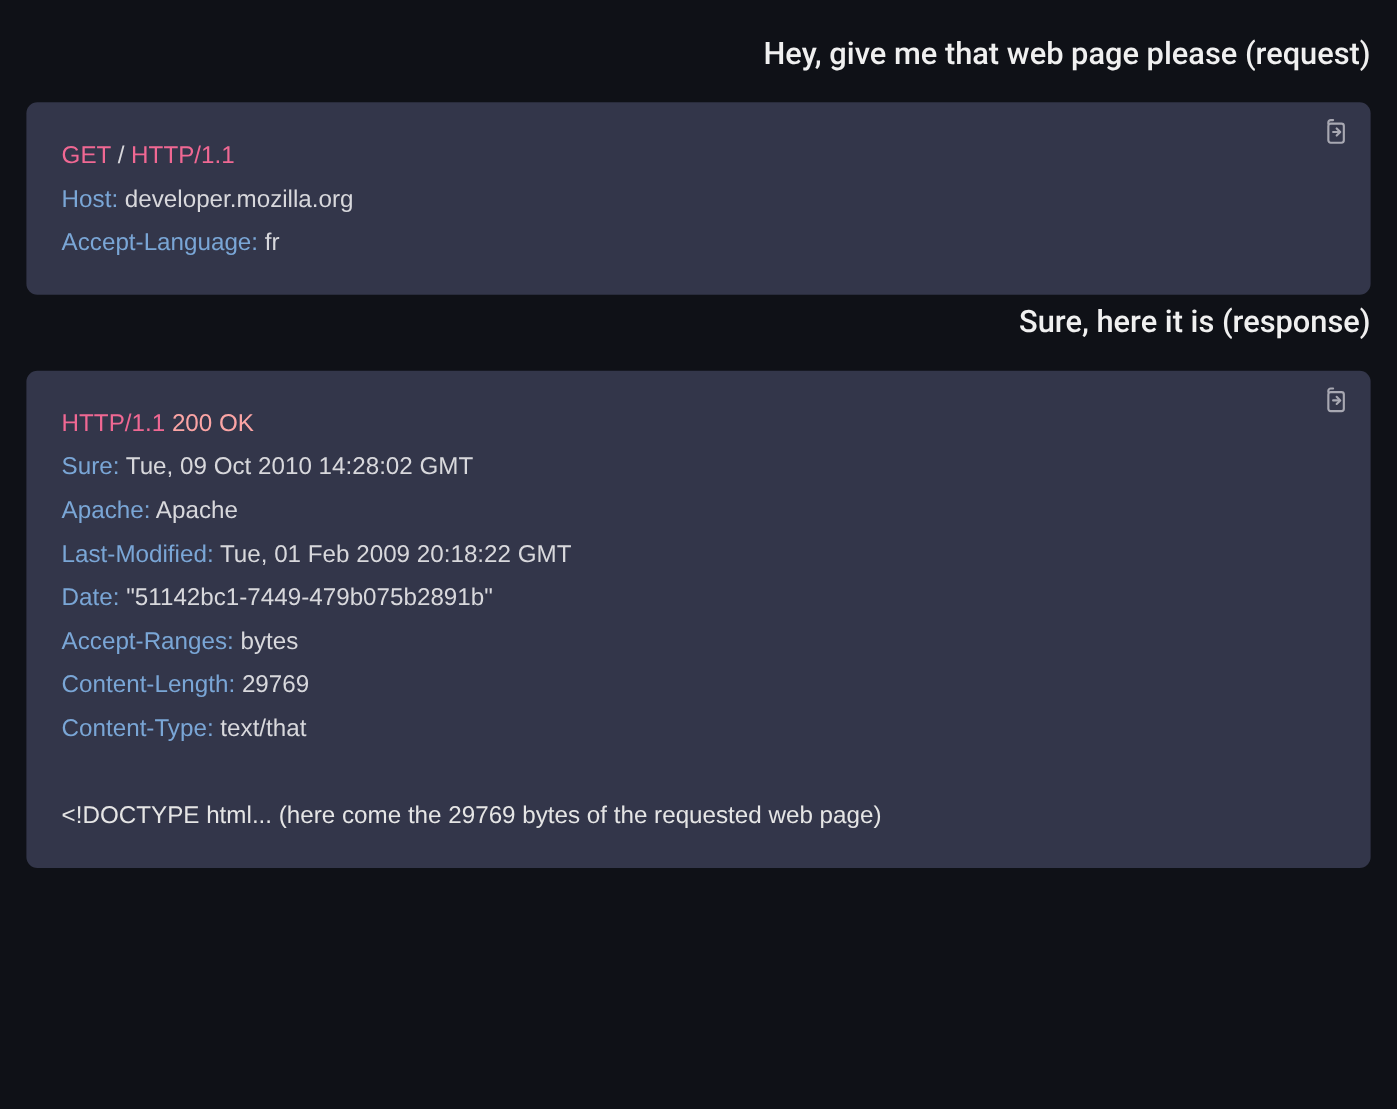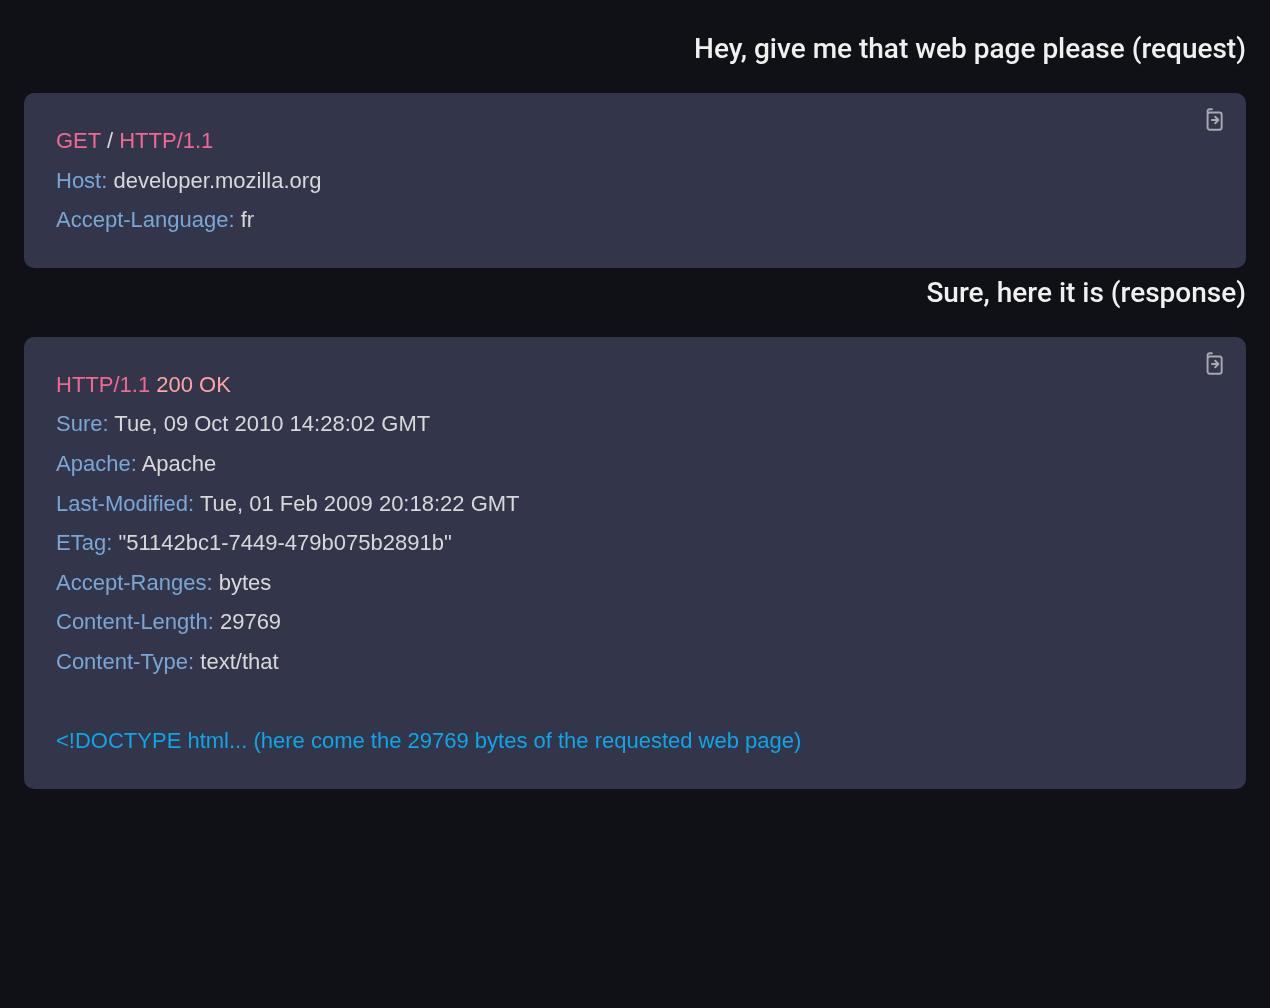--- a/index.html
+++ b/index.html
@@ -44,21 +44,21 @@
   }
   .copy-btn svg { width: 26px; height: 26px; }
   pre { white-space: pre-wrap; word-wrap: break-word; font-family: inherit; }
   .tok-method { color: #f06893; }
   .tok-path   { color: #d8d8dc; }
   .tok-proto  { color: #f06893; }
   .tok-header { color: #7aa6d6; }
   .tok-punct  { color: #7aa6d6; }
   .tok-value  { color: #d8d8dc; }
   .tok-status { color: #fca5a5; }
-  .tok-body   { color: #0ea5e9; }
+  .tok-body   { color: #e5e5e5; }
 </style>
 </head>
 <body>
 
 <div class="section">
   <h2 class="heading">Hey, give me that web page please (request)</h2>
 
   <div class="code-block">
     <div class="copy-btn" title="Copy to clipboard">
       <span>
@@ -87,20 +87,20 @@
           <path d="M7 5V4a2 2 0 0 1 2-2h2"></path>
           <path d="M11 12h5"></path>
           <path d="M14 9l3 3-3 3"></path>
         </svg>
       </span>
     </div>
     <pre><span class="tok-proto">HTTP/1.1</span> <span class="tok-status">200</span> <span class="tok-status">OK</span>
 <span class="tok-header">Sure</span><span class="tok-punct">:</span> <span class="tok-value">Tue, 09 Oct 2010 14:28:02 GMT</span>
 <span class="tok-header">Apache</span><span class="tok-punct">:</span> <span class="tok-value">Apache</span>
 <span class="tok-header">Last-Modified</span><span class="tok-punct">:</span> <span class="tok-value">Tue, 01 Feb 2009 20:18:22 GMT</span>
-<span class="tok-header">ETag</span><span class="tok-punct">:</span> <span class="tok-value">"51142bc1-7449-479b075b2891b"</span>
+<span class="tok-header">Date</span><span class="tok-punct">:</span> <span class="tok-value">"51142bc1-7449-479b075b2891b"</span>
 <span class="tok-header">Accept-Ranges</span><span class="tok-punct">:</span> <span class="tok-value">bytes</span>
 <span class="tok-header">Content-Length</span><span class="tok-punct">:</span> <span class="tok-value">29769</span>
 <span class="tok-header">Content-Type</span><span class="tok-punct">:</span> <span class="tok-value">text/that</span>
 
 <span class="tok-body">&lt;!DOCTYPE html... (here come the 29769 bytes of the requested web page)</span></pre>
   </div>
 </div>
 
 </body></html>

